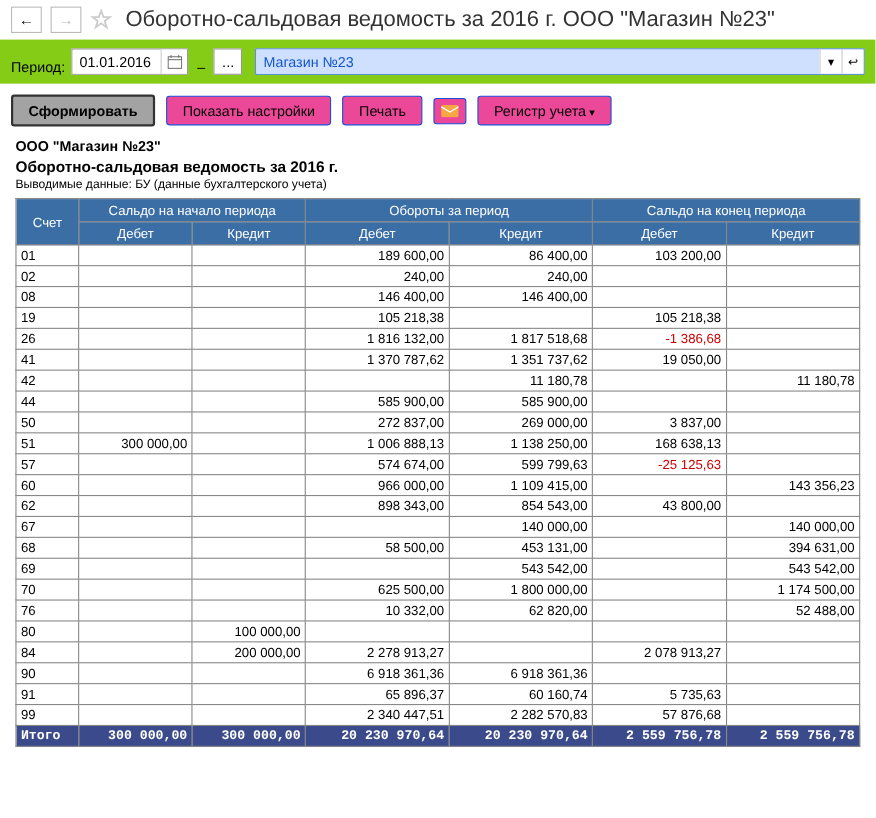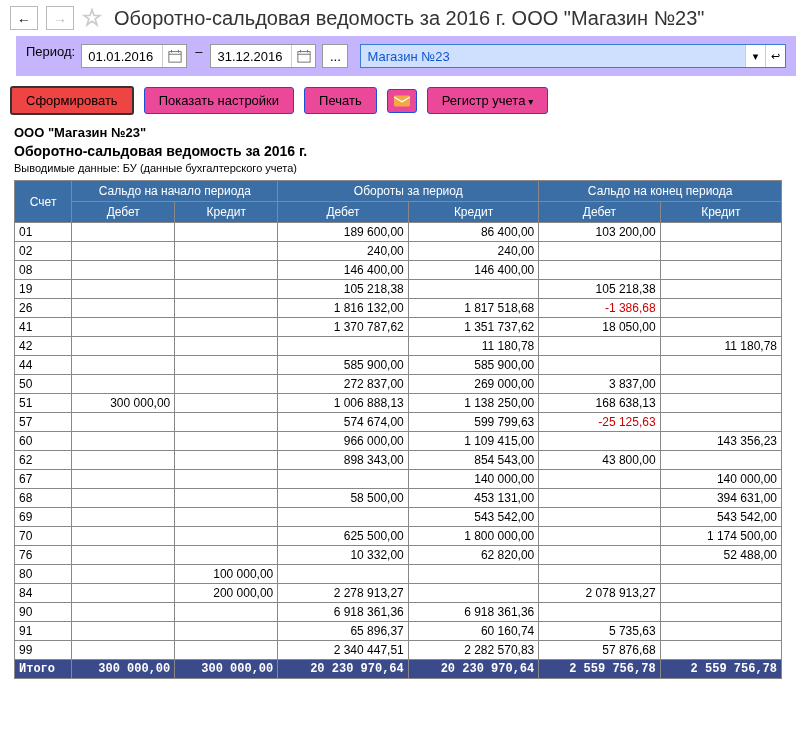--- a/index.html
+++ b/index.html
@@ -2,34 +2,34 @@
 <html><head>
 <meta charset="utf-8">
 <style>
 * { box-sizing: border-box; margin: 0; padding: 0; }
 body { font-family: Arial, sans-serif; font-size: 13px; background: #fff; width: 796px; }
 .top-bar { display: flex; align-items: center; padding: 6px 10px; gap: 8px; }
 .nav-btn { width: 28px; height: 24px; border: 1px solid #bbb; background: #fff; display: flex; align-items: center; justify-content: center; cursor: pointer; font-size: 14px; }
 .nav-btn.forward { color: #bbb; }
 .star-icon { width: 20px; height: 20px; fill: none; stroke: #ccc; stroke-width: 2; }
 .page-title { font-size: 20px; font-weight: normal; color: #333; margin-left: 4px; }
-.period-bar { background: #c4b5fd; padding: 8px 10px; display: flex; align-items: flex-start; gap: 6px; margin-left: 16px; }
+.period-bar { background: #84cc16; padding: 8px 10px; display: flex; align-items: flex-end; gap: 6px; }
 .period-label { font-size: 13px; }
 .date-input { display: flex; align-items: center; background: #fff; border: 1px solid #999; }
 .date-input input { border: none; padding: 3px 6px; width: 80px; font-size: 13px; outline: none; }
 .cal-btn { width: 24px; height: 22px; border: none; border-left: 1px solid #ccc; background: #fff; cursor: pointer; display: flex; align-items: center; justify-content: center; }
 .cal-icon { width: 14px; height: 14px; }
 .dash { padding: 0 2px; }
 .dots-btn { width: 26px; height: 24px; border: 1px solid #999; background: #fff; cursor: pointer; }
 .org-select { flex: 1; display: flex; border: 1px solid #3a7bd5; background: #fff; margin-left: 6px; }
 .org-select input { flex: 1; border: none; padding: 3px 6px; font-size: 13px; color: #1155cc; background: #cfe0ff; outline: none; }
 .org-btn { width: 20px; height: 22px; border: none; border-left: 1px solid #ccc; background: #fff; cursor: pointer; font-size: 11px; }
 .action-bar { padding: 10px; display: flex; gap: 10px; align-items: center; }
 .btn { padding: 5px 14px; border: 1px solid #1d4ed8; background: #ec4899; cursor: pointer; font-size: 13px; border-radius: 3px; }
-.btn-primary { background: #ef4444; border: 2px solid #333; font-weight: normal; }
+.btn-primary { background: #a3a3a3; border: 2px solid #333; font-weight: bold; }
 .btn-mail { width: 30px; padding: 5px; display: flex; align-items: center; justify-content: center; }
 .mail-icon { width: 16px; height: 12px; }
 .btn-dd::after { content: " ▾"; font-size: 10px; }
 .report-body { padding: 0 14px 14px; }
 .report-org { font-weight: bold; font-size: 13px; margin-bottom: 3px; }
 .report-title { font-weight: bold; font-size: 14px; margin-bottom: 3px; }
 .report-sub { font-size: 11px; margin-bottom: 6px; }
 .report-table { border-collapse: collapse; width: 100%; font-size: 12px; }
 .report-table th { background: #3b6ea5; color: #fff; border: 1px solid #888; padding: 3px 4px; font-weight: normal; text-align: center; }
 .report-table td { border: 1px solid #888; padding: 2px 4px; text-align: right; height: 19px; }
@@ -57,31 +57,20 @@
     <button class="cal-btn">
       <svg class="cal-icon" viewBox="0 0 16 16">
           <rect x="1" y="3" width="14" height="12" fill="none" stroke="#666"></rect>
           <line x1="1" y1="6" x2="15" y2="6" stroke="#666"></line>
           <line x1="4" y1="1" x2="4" y2="4" stroke="#666"></line>
           <line x1="12" y1="1" x2="12" y2="4" stroke="#666"></line>
         </svg>
     </button>
   </div>
   <span class="dash">–</span>
-  <div class="date-input">
-    <input type="text" value="31.12.2016" style="">
-    <button class="cal-btn">
-      <svg class="cal-icon" viewBox="0 0 16 16">
-          <rect x="1" y="3" width="14" height="12" fill="none" stroke="#666"></rect>
-          <line x1="1" y1="6" x2="15" y2="6" stroke="#666"></line>
-          <line x1="4" y1="1" x2="4" y2="4" stroke="#666"></line>
-          <line x1="12" y1="1" x2="12" y2="4" stroke="#666"></line>
-        </svg>
-    </button>
-  </div>
   <button class="dots-btn">...</button>
   <div class="org-select">
     <input type="text" value="Магазин №23" style="">
     <button class="org-btn">▾</button>
     <button class="org-btn">↩</button>
   </div>
 </div>
 
 <div class="action-bar">
   <button class="btn btn-primary">Сформировать</button>
@@ -163,21 +152,21 @@
           <td>1 817 518,68</td>
           <td class="neg">-1 386,68</td>
           <td></td>
         </tr>
         <tr>
           <td>41</td>
           <td></td>
           <td></td>
           <td>1 370 787,62</td>
           <td>1 351 737,62</td>
-          <td>18 050,00</td>
+          <td>19 050,00</td>
           <td></td>
         </tr>
         <tr>
           <td>42</td>
           <td></td>
           <td></td>
           <td></td>
           <td>11 180,78</td>
           <td></td>
           <td>11 180,78</td>

